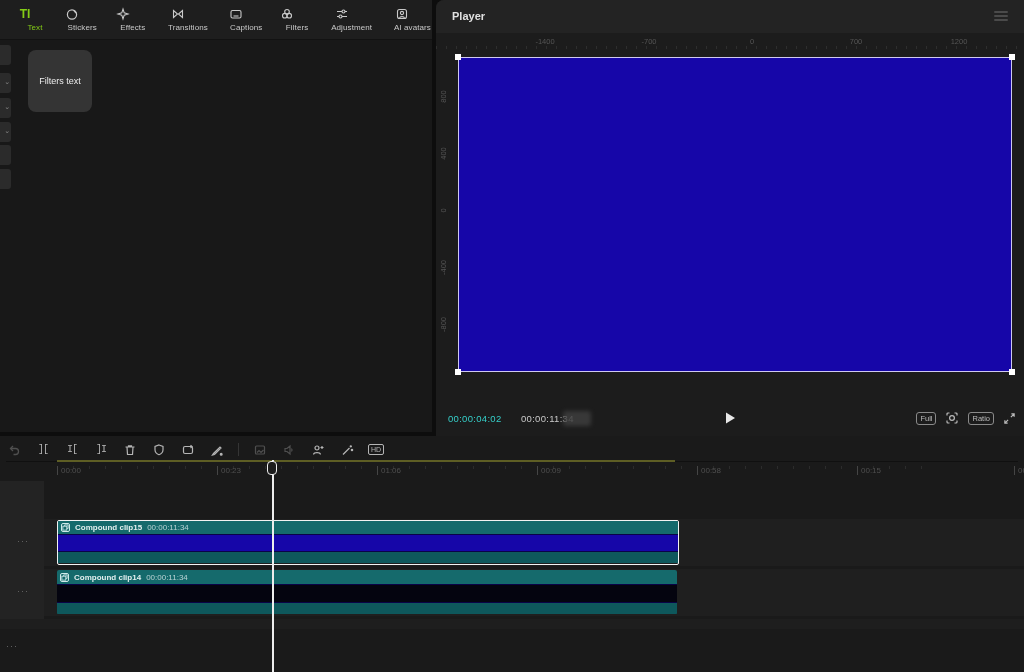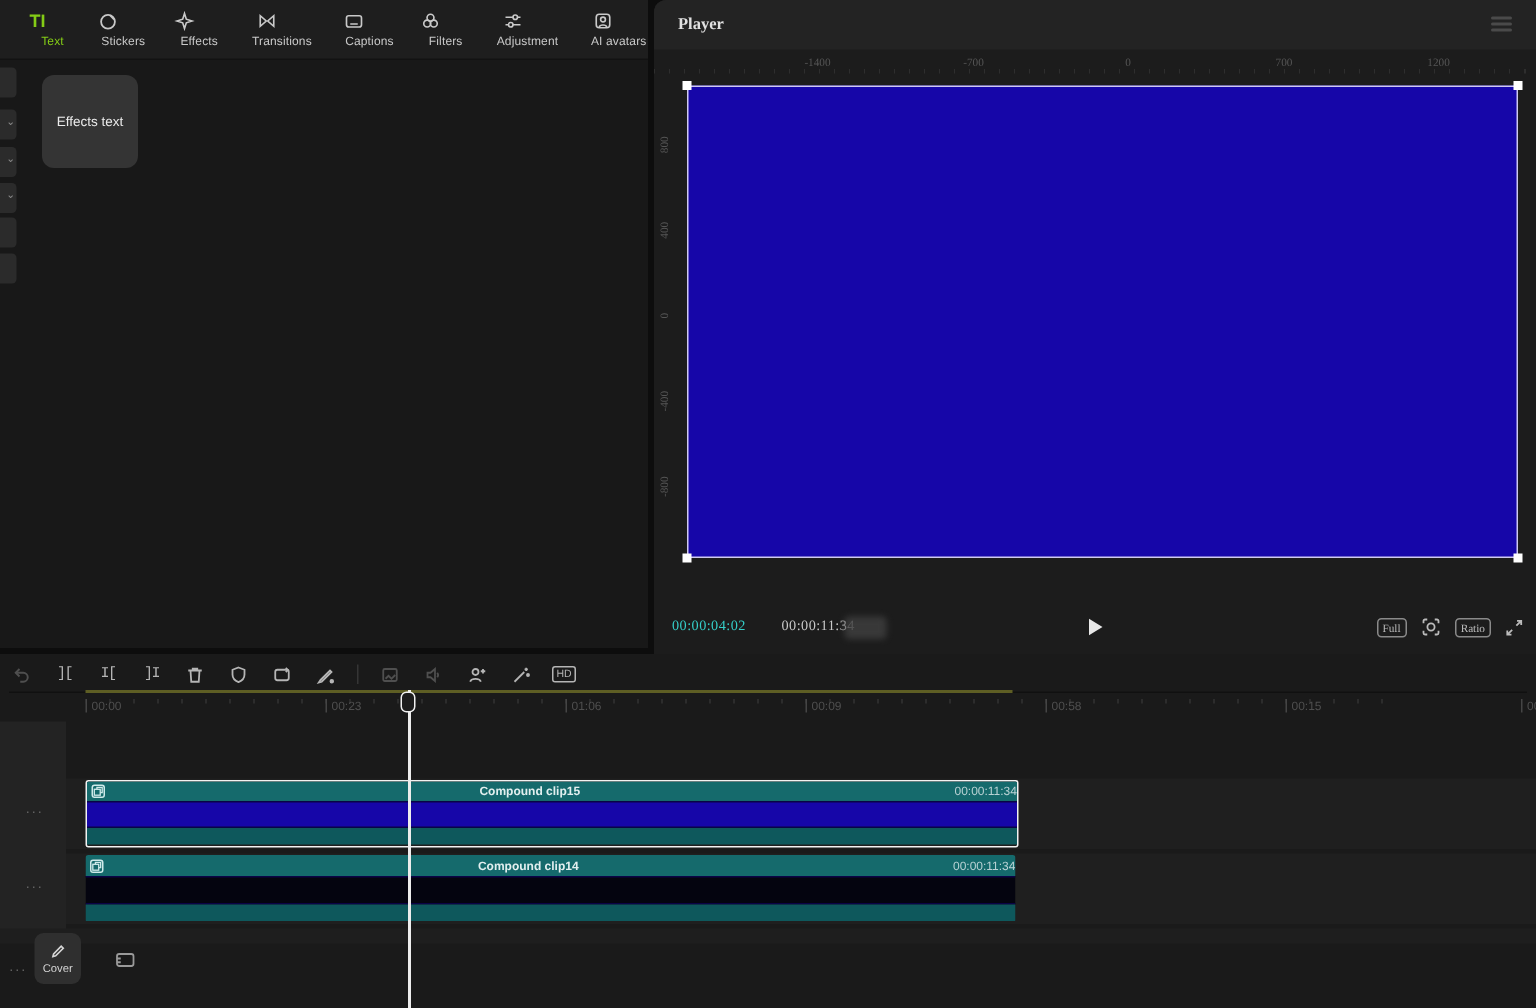--- a/index.html
+++ b/index.html
@@ -17,21 +17,21 @@
   .text-glyph { font-size:12px; font-weight:bold; letter-spacing:0; line-height:14px; }
 
   .mini-side { position:absolute; left:0; top:45px; width:13px; }
   .mini-item { position:absolute; left:0; width:11px; height:20px; background:#2b2b2b; border-radius:0 3px 3px 0; }
   .mini-item .chev { position:absolute; right:1px; top:5px; font-size:7px; color:#8a8a8a; line-height:8px; }
 
   .default-card { position:absolute; left:28px; top:50px; width:64px; height:62px; background:#343434; border-radius:8px; display:flex; align-items:center; justify-content:center; cursor:pointer; }
   .default-card span { font-size:9px; color:#ececec; }
 
   
-  .player { position:absolute; left:436px; top:0; width:588px; height:437px; background:#1c1c1c; border-radius:8px 0 0 0;font-family:Liberation Serif, serif; }
+  .player { position:absolute; left:436px; top:0; width:588px; height:437px; background:#1c1c1c; border-radius:8px 0 0 0; }
   .player-header { position:absolute; left:0; top:0; width:100%; height:33px; background:#232323; border-radius:8px 0 0 0; }
   .player-title { position:absolute; left:16px; top:10px; font-size:11px; color:#e0e0e0; font-weight:bold; }
   .menu-icon { position:absolute; right:16px; top:11px; width:14px; height:11px; cursor:pointer; }
   .menu-icon i { display:block; height:2px; background:#4a4a4a; margin-bottom:2px; border-radius:1px; }
 
   .h-ruler { position:absolute; left:0; top:36px; width:100%; height:13px;
     background:repeating-linear-gradient(90deg,#2e2e2e 0 1px,transparent 1px 10px); background-size:100% 3px; background-repeat:no-repeat; background-position:0 100%; }
   .h-ruler span { position:absolute; top:1px; transform:translateX(-50%); font-size:7.5px; color:#555;margin-left:15px; }
   .v-ruler span { position:absolute; left:-8px; width:30px; text-align:center; transform:rotate(-90deg); font-size:7.5px; color:#555; }
 
@@ -63,21 +63,21 @@
   .yellow-line { position:absolute; left:57px; top:24px; width:618px; height:2px; background:#5e5e24; }
 
   .gutter { position:absolute; left:0; top:45px; width:44px; height:147px; background:#232323; }
   .dots { position:absolute; font-size:9px; color:#6a6a6a; letter-spacing:1px; cursor:pointer; }
 
   .lane { position:absolute; left:44px; width:980px; height:47px; background:#1f1f1f; }
   .band { position:absolute; left:0; top:183px; width:1024px; height:10px; background:#1e1e1e; }
 
   .clip { position:absolute; left:57px; height:45px; border-radius:2px; overflow:hidden; cursor:pointer; }
   .clip.selected { border:1.5px solid #f2f2f2; }
-  .clip-head { height:13px; background:#156a6c; display:flex; align-items:center; gap:5px; padding-left:3px;justify-content:space-between; }
+  .clip-head { height:13px; background:#156a6c; display:flex; align-items:center; gap:5px; padding-left:3px; }
   .clip2 .clip-head { height:14px; }
   .chip { width:9px; height:9px; border:1px solid #cfeaea; border-radius:2px; display:flex; align-items:center; justify-content:center; flex:none; }
   .cname { font-size:8px; color:#e2efef; font-weight:bold; white-space:nowrap; }
   .cdur { font-size:8px; color:#b9d2d4; white-space:nowrap; }
   .clip-body { height:18px; background:#1606a8; border-top:1px solid #0a0347; border-bottom:1px solid #0a0347; }
   .clip-body.dark { background:#04040f; height:19px; }
   .clip-foot { height:11px; background:#0e585c; }
 
   .playhead-line { position:absolute; left:272px; top:24px; width:1.5px; height:212px; background:#ededed; }
   .playhead-head { position:absolute; left:267px; top:25px; width:10px; height:14px; border:1.5px solid #f0f0f0; border-radius:4px; background:#1d1d1d; cursor:grab; }
@@ -175,21 +175,21 @@
           <span class="chev">⌄</span>
         </div>
       <div class="mini-item" style="top:77px">
           <span class="chev">⌄</span>
         </div>
       <div class="mini-item" style="top:100px"></div>
       <div class="mini-item" style="top:124px"></div>
     </div>
 
     <div class="default-card">
-      <span>Effects text</span>
+      <span>Filters text</span>
     </div>
   </div>
 
   <div class="player">
     <div class="player-header">
       <span class="player-title">Player</span>
       <span class="menu-icon">
           <i></i>
           <i></i>
           <i></i>
@@ -362,26 +362,14 @@
         <span class="cname">Compound clip14</span>
         <span class="cdur">00:00:11:34</span>
       </div>
       <div class="clip-body dark"></div>
       <div class="clip-foot"></div>
     </div>
 
     <div class="playhead-line"></div>
     <div class="playhead-head"></div>
 
-    <div class="bottom-bar">
-      <div class="cover-btn">
-        <svg width="11" height="11" viewBox="0 0 12 12" fill="none" stroke="currentColor" stroke-width="1.2">
-            <path d="M2.5 9.5 3 7.5 8.5 2l1.5 1.5L4.5 9z"></path>
-          </svg>
-        <span>Cover</span>
-      </div>
-      <span class="film-icon"><svg width="15" height="14" viewBox="0 0 15 14" fill="none" stroke="currentColor" stroke-width="1.2">
-            <rect x="2" y="3" width="11" height="8" rx="1.5"></rect>
-            <path d="M2 6h2.5M2 8.5h2.5"></path>
-          </svg></span>
-    </div>
   </div>
 </div>
 
 </body></html>

